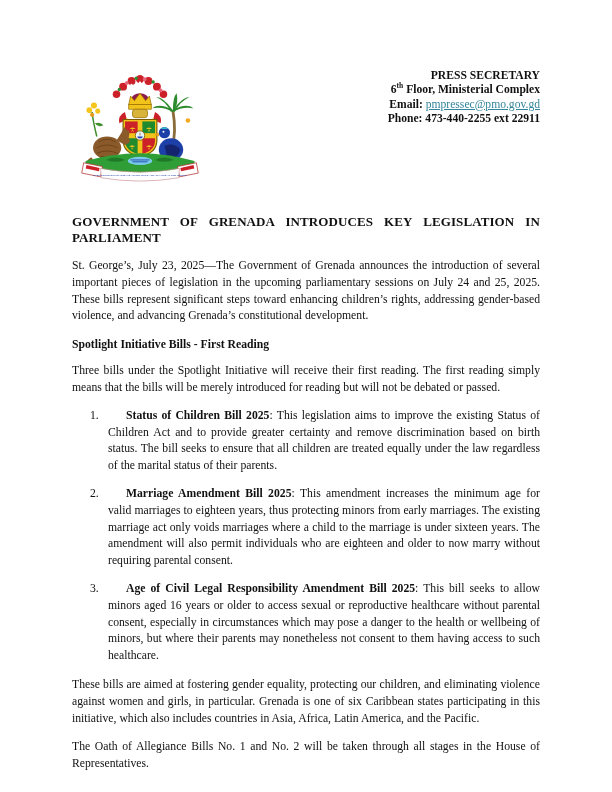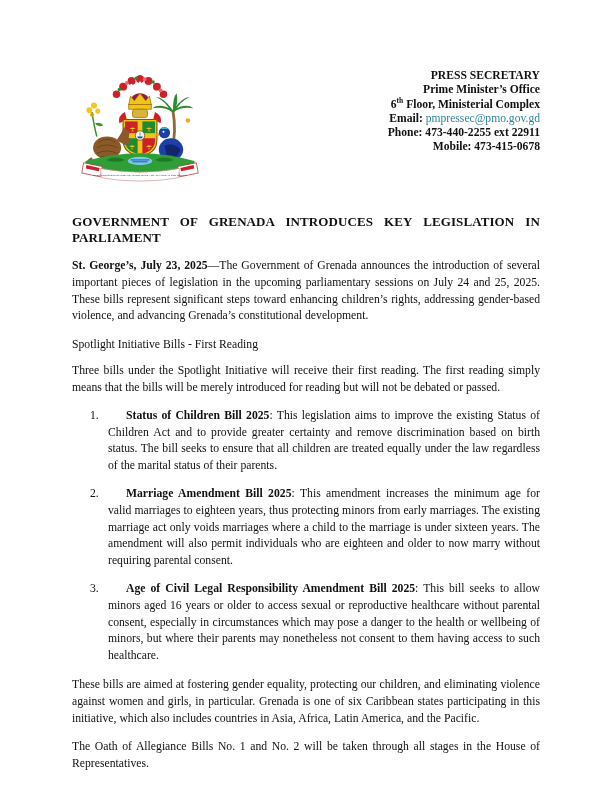--- a/index.html
+++ b/index.html
@@ -2,26 +2,26 @@
 <html><head>
 <meta charset="utf-8">
 <style>
   html,body{margin:0;padding:0;background:#ffffff;}
   body{width:612px;height:792px;position:relative;font-family:"Liberation Serif","DejaVu Serif",serif;color:#111;}
   .page{position:absolute;inset:0;padding:66px 72px 12px 72px;box-sizing:border-box;}
   .masthead{display:flex;align-items:flex-start;justify-content:space-between;}
   .crest{width:124px;height:124px;flex-shrink:0;margin-left:6px;}
   .contact{text-align:right;font-size:11.6px;line-height:14.3px;padding-top:3px;}
   .contact .b{font-weight:bold;}
-  .contact a{color:#31849b;cursor:pointer;}
+  .contact a{color:#31849b;text-decoration:underline;cursor:pointer;}
   sup{font-size:7.5px;vertical-align:super;line-height:0;}
   .headline{margin-top:24px;font-weight:bold;font-size:13px;text-align:justify;text-align-last:justify;letter-spacing:0.1px;}
   p.body{font-size:11.7px;line-height:16.8px;text-align:justify;margin:12px 0 11px 0;}
-  p.body .b{font-weight:bold;}
-  h3.sect{font-size:11.7px;font-weight:normal;margin:13px 0 0 0;}
+  p.body .b{font-weight:normal;}
+  h3.sect{font-size:11.7px;font-weight:bold;margin:13px 0 0 0;}
   .bill{display:flex;margin:11px 0 0 0;}
   .bill-num{flex:0 0 36px;box-sizing:border-box;padding-left:18px;font-size:11.7px;line-height:16.8px;}
   .bill-text{flex:1;font-size:11.7px;line-height:16.8px;text-align:justify;}
   .bill-text .b{font-weight:bold;margin-left:18px;}
 </style>
 </head>
 <body>
 
 <div class="page">
 
@@ -129,25 +129,23 @@
         <path d="M126,100 L106,104 L108,115 L128,111 z" fill="#ffffff" stroke="#b03030" stroke-width="0.8"></path>
         <path d="M9,102.5 L23,105.5 L22.3,109 L8.2,106 z" fill="#cc2128"></path>
         <path d="M123,102.5 L109,105.5 L109.7,109 L123.8,106 z" fill="#cc2128"></path>
         <path d="M24,106 Q66,114 108,106 L107.2,116 Q66,123 24.8,116 z" fill="#ffffff" stroke="#c89090" stroke-width="0.7"></path>
         <text x="66" y="114" text-anchor="middle" font-size="2.6" fill="#1d3fa8" font-family="Liberation Sans, sans-serif">EVER CONSCIOUS OF GOD WE ASPIRE, BUILD AND ADVANCE AS ONE PEOPLE</text>
       </g>
     </svg>
 
     <div class="contact">
       <div><span class="b">PRESS SECRETARY</span></div>
-      <div><span class="b">Prime Minister’s Office</span></div>
       <div><span class="b"><span>6</span><sup>th</sup><span> Floor, Ministerial Complex</span></span></div>
       <div><span class="b">Email: </span><a>pmpressec@pmo.gov.gd</a></div>
       <div><span class="b">Phone: </span><span class="b">473-440-2255 ext 22911</span></div>
-      <div><span class="b">Mobile: </span><span class="b">473-415-0678</span></div>
     </div>
   </div>
 
   <div class="headline">GOVERNMENT OF GRENADA INTRODUCES KEY LEGISLATION IN PARLIAMENT</div>
 
   <p class="body"><span class="b">St. George’s, July 23, 2025</span><span>—The Government of Grenada announces the introduction of several important pieces of legislation in the upcoming parliamentary sessions on July 24 and 25, 2025. These bills represent significant steps toward enhancing children’s rights, addressing gender-based violence, and advancing Grenada’s constitutional development.</span></p>
 
   <h3 class="sect">Spotlight Initiative Bills - First Reading</h3>
 
   <p class="body">Three bills under the Spotlight Initiative will receive their first reading. The first reading simply means that the bills will be merely introduced for reading but will not be debated or passed.</p>

